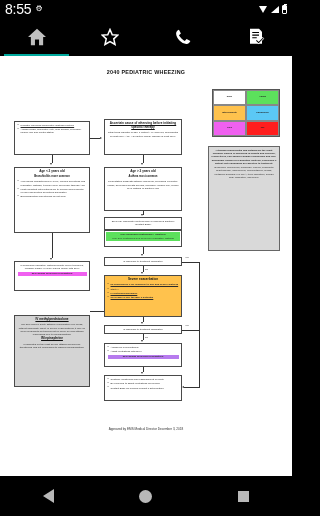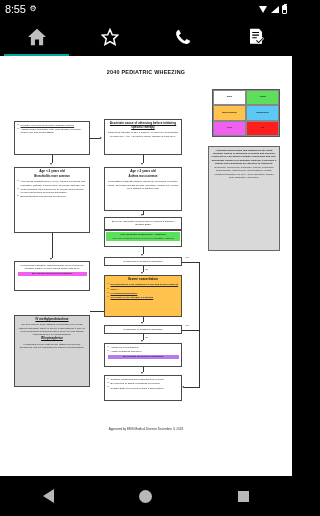--- a/index.html
+++ b/index.html
@@ -10,21 +10,21 @@
     overflow: hidden;
   }
   #screen { position: relative; width: 292px; height: 516px; background: #000; }
 
   
   .statusbar {
     height: 18px; background: #000; color: #fff;
     display: flex; align-items: center; padding: 0 5px;
     font-size: 9px; position: relative;
   }
-  .sb-clock { font-size: 11px; letter-spacing: -.2px; }
+  .sb-clock { font-size: 14px; letter-spacing: -.2px; }
   .sb-gear { margin-left: 4px; font-size: 8px; line-height: 1; }
   .sb-right { margin-left: auto; display: flex; align-items: center; gap: 3px; }
   .ic-wifi { width: 9px; height: 7px; position: relative; }
   .ic-wifi::after {
     content: ""; position: absolute; left: 0; top: 0;
     border-left: 4.5px solid transparent; border-right: 4.5px solid transparent;
     border-top: 7px solid #fff;
   }
   .ic-sig { width: 8px; height: 7px; position: relative; }
   .ic-sig::after {

